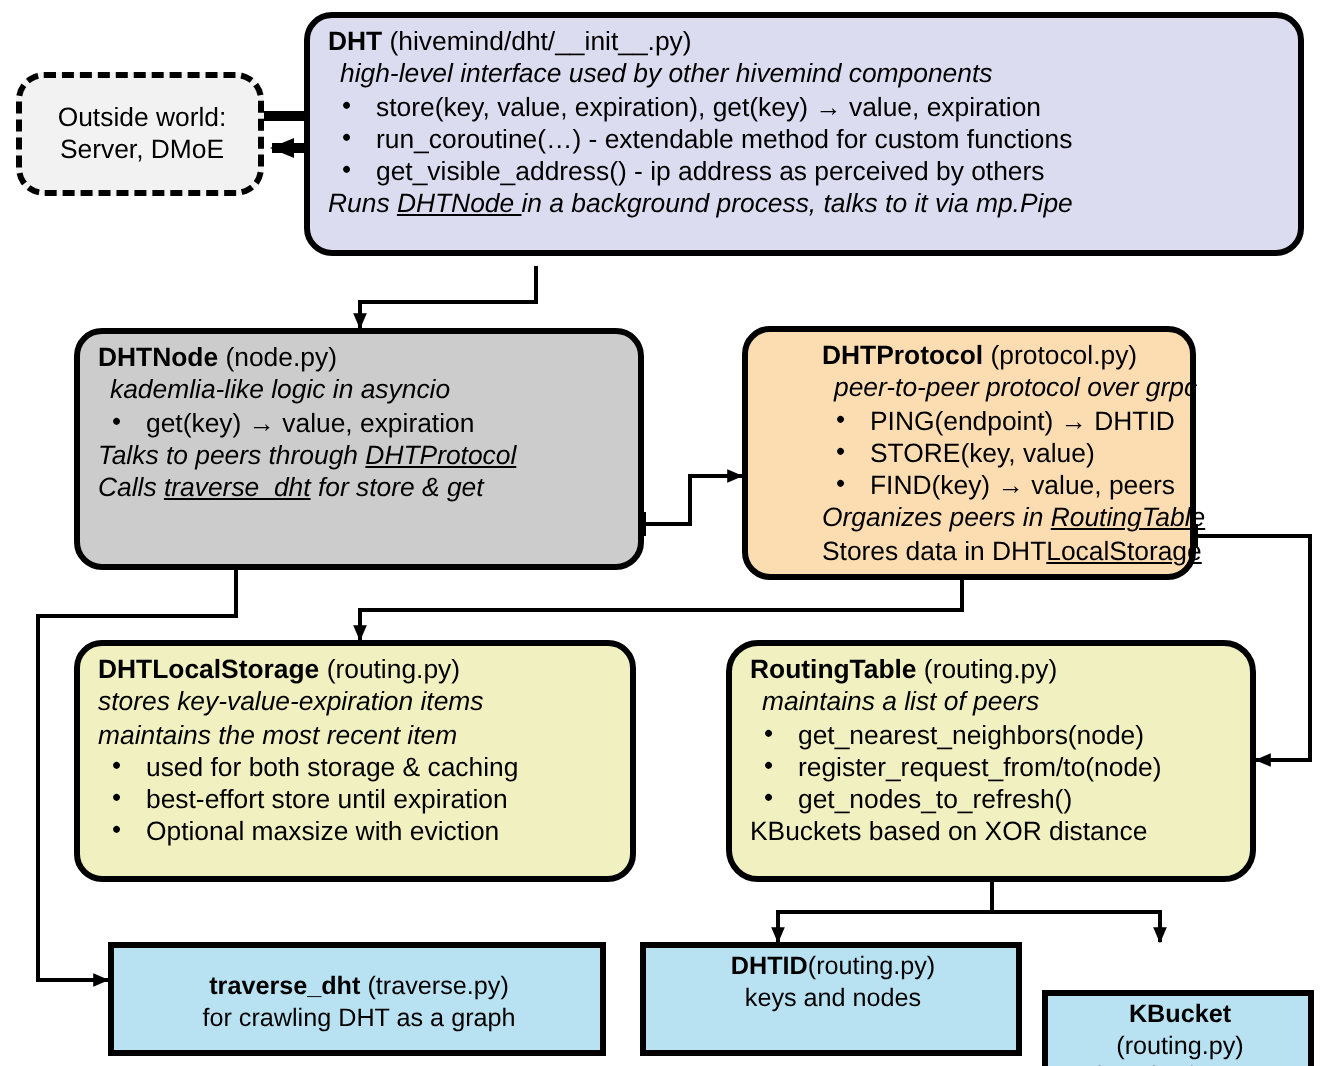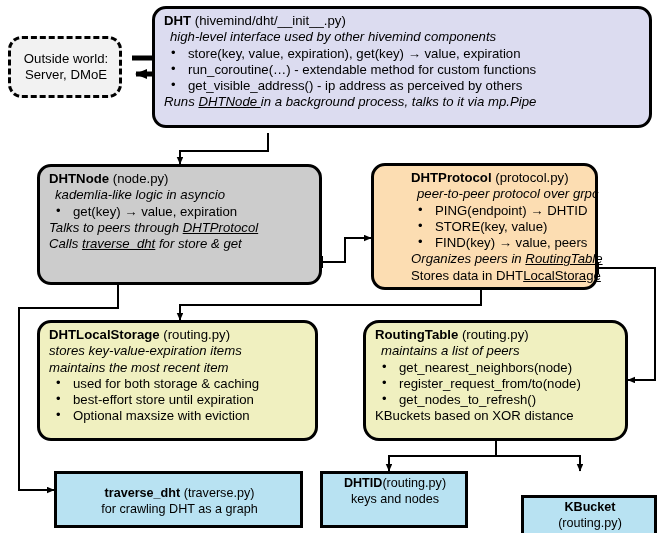--- a/index.html
+++ b/index.html
@@ -110,21 +110,21 @@
     </g>
 
     <g>
       <path d="M496,441 L496,456 L389,456 L389,471" fill="none" stroke="#000" stroke-width="2" marker-end="url(#ah)"></path>
     </g>
     <g>
       <path d="M496,456 L580,456 L580,471" fill="none" stroke="#000" stroke-width="2" marker-end="url(#ah)"></path>
     </g>
   </svg>
 
-  <div class="node dashed lines" style="left:8px; top:36px; width:114px; height:62px; display:flex; flex-direction:column; justify-content:center;">
+  <div class="node dashed lines" style="left:8px; top:36px; width:124px; height:62px; display:flex; flex-direction:column; justify-content:center;">
     <span class="ln center">Outside world:</span>
     <span class="ln center">Server, DMoE</span>
   </div>
 
   <div class="node rounded lines" style="left:152px; top:6px; width:500px; height:122px; background:#dcdcf0;">
     <div>
         <div class="ln"><span class="b">DHT</span><span> (hivemind/dht/__init__.py)</span></div>
         <div class="ln indent1"><span class="i">high-level interface used by other hivemind components</span></div>
         <div class="ln bullet"><span>store(key, value, expiration), get(key) → value, expiration</span></div>
         <div class="ln bullet"><span>run_coroutine(…) - extendable method for custom functions</span></div>
@@ -177,21 +177,21 @@
       </div>
   </div>
 
   <div class="node sharp lines" style="left:54px; top:471px; width:249px; height:57px; background:#b8e2f2; padding-top:12px;">
     <div>
         <div class="ln center small"><span class="b">traverse_dht</span><span> (traverse.py)</span></div>
         <div class="ln center small"><span>for crawling DHT as a graph</span></div>
       </div>
   </div>
 
-  <div class="node sharp lines" style="left:320px; top:471px; width:148px; height:57px; background:#b8e2f2; padding-top:2px;">
+  <div class="node sharp lines" style="left:320px; top:471px; width:191px; height:57px; background:#b8e2f2; padding-top:2px;">
     <div>
         <div class="ln center small"><span class="b">DHTID</span><span>(routing.py)</span></div>
         <div class="ln center small"><span>keys and nodes</span></div>
       </div>
   </div>
 
   <div class="node sharp lines" style="left:521px; top:471px; width:136px; height:57px; background:#b8e2f2; padding-top:2px;margin-top:24px;">
     <div>
         <div class="ln center small"><span class="b">KBucket</span></div>
         <div class="ln center small"><span>(routing.py)</span></div>

